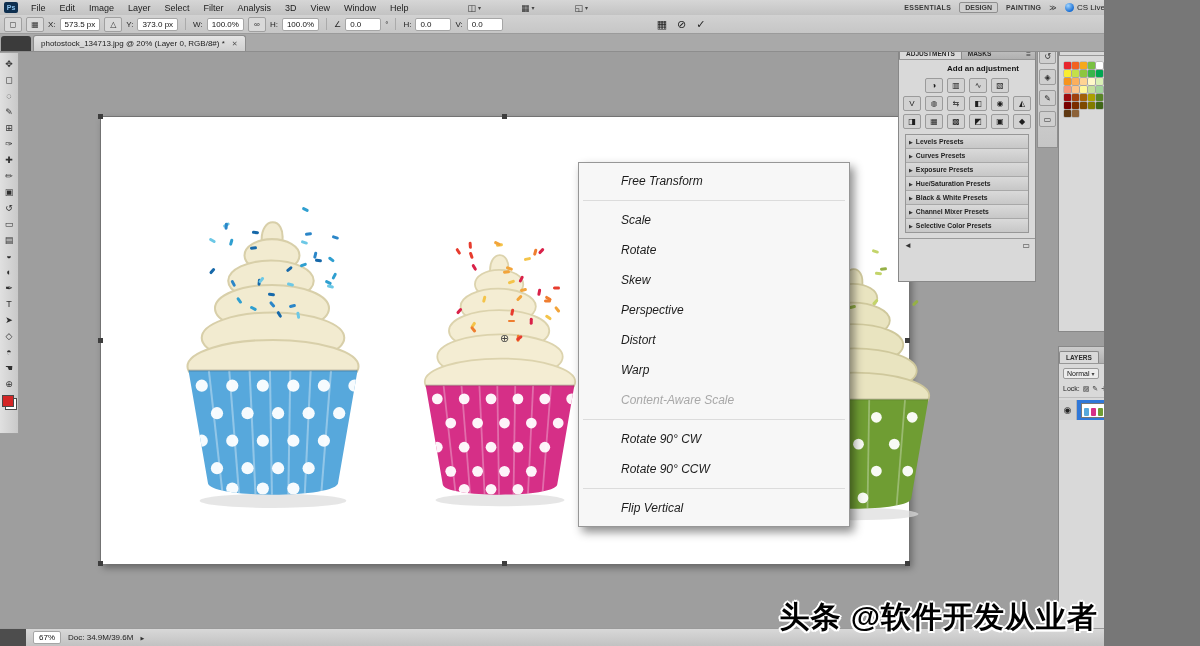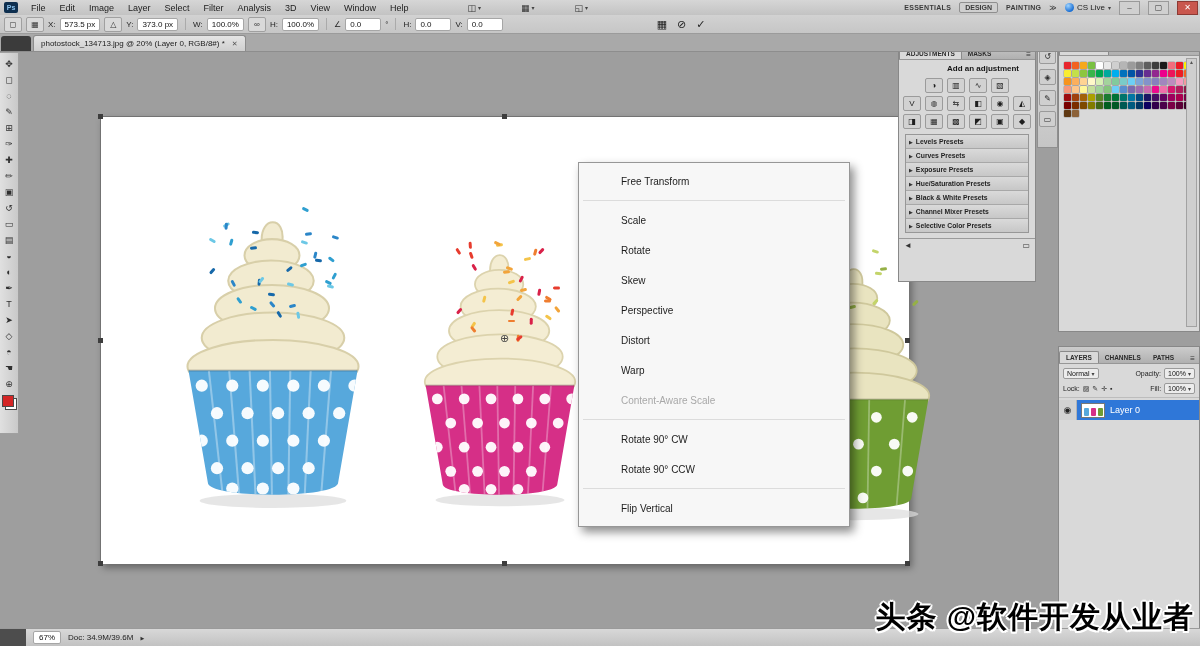--- a/index.html
+++ b/index.html
@@ -1,16 +1,16 @@
 <!DOCTYPE html>
 <html><head>
 <meta charset="utf-8">
 <style>
   html,body{margin:0;padding:0;background:#777;}
-  .stage{position:relative;width:1200px;height:646px;overflow:hidden;
+  .stage{position:relative;width:1104px;height:646px;overflow:hidden;
          font-family:"Liberation Sans","DejaVu Sans",sans-serif;color:#222;
          background:#9e9e9e;user-select:none;}
   
   #menubar{position:absolute;left:0;top:0;width:1200px;height:15px;
     background:linear-gradient(#d6d6d6,#c3c3c3);border-bottom:1px solid #a2a2a2;
     display:flex;align-items:center;font-size:9px;z-index:30;}
   #ps-badge{width:14px;height:11px;background:#0e2f4f;color:#8cc4f0;font-size:7px;font-weight:bold;
     display:flex;align-items:center;justify-content:center;border-radius:2px;margin:0 6px 0 4px;}
   .menu-item{padding:0 7px;white-space:nowrap;color:#1c1c1c;}
   .viewgrp{display:flex;align-items:center;gap:2px;margin-left:26px;font-size:9px;color:#333;}
@@ -58,21 +58,21 @@
     box-shadow:3px 4px 7px rgba(0,0,0,.35);z-index:2;}
   .handle{position:absolute;width:5px;height:5px;background:#3d3d3d;z-index:4;}
   .center-ref{position:absolute;left:399px;top:215px;font-size:11px;color:#444;z-index:4;}
   .cupcake{position:absolute;z-index:3;}
   .cupcake svg{width:100%;height:100%;display:block;}
   .sprinkles{position:absolute;left:16%;top:3%;width:68%;height:44%;z-index:4;}
   .sprinkle{position:absolute;width:7px;height:2.5px;border-radius:2px;display:block;}
   
   #context-menu{position:absolute;left:578px;top:162px;width:270px;background:#f7f7f7;
     border:1px solid #979797;box-shadow:4px 5px 9px rgba(0,0,0,.45);padding:3px 0;z-index:20;}
-  .ctx-row{height:30px;display:flex;align-items:center;padding-left:42px;font-size:10px;color:#1c1c1c;}
+  .ctx-row{height:30px;display:flex;align-items:center;padding-left:42px;font-size:12px;color:#1c1c1c;font-style:italic;}
   .ctx-row.disabled{color:#a8a8a8;}
   .ctx-row.highlight{background:#cfe4f7;box-shadow:inset 0 0 0 1px #aac9e6;}
   .ctx-row.separator{height:9px;padding:0 4px;align-items:center;}
   .ctx-row.separator::after{content:"";display:block;width:100%;height:1px;background:#dcdcdc;}
   
   .panel{position:absolute;background:#d9d9d9;border:1px solid #888;z-index:8;box-sizing:border-box;}
   .panel-head{height:16px;background:linear-gradient(#cccccc,#b0b0b0);display:flex;align-items:flex-end;
     font-size:6.5px;font-weight:bold;color:#2b2b2b;border-bottom:1px solid #979797;}
   .ptab{padding:2px 6px 2px;white-space:nowrap;}
   .ptab.active{background:#d9d9d9;border:1px solid #8a8a8a;border-bottom:none;border-radius:2px 2px 0 0;}

